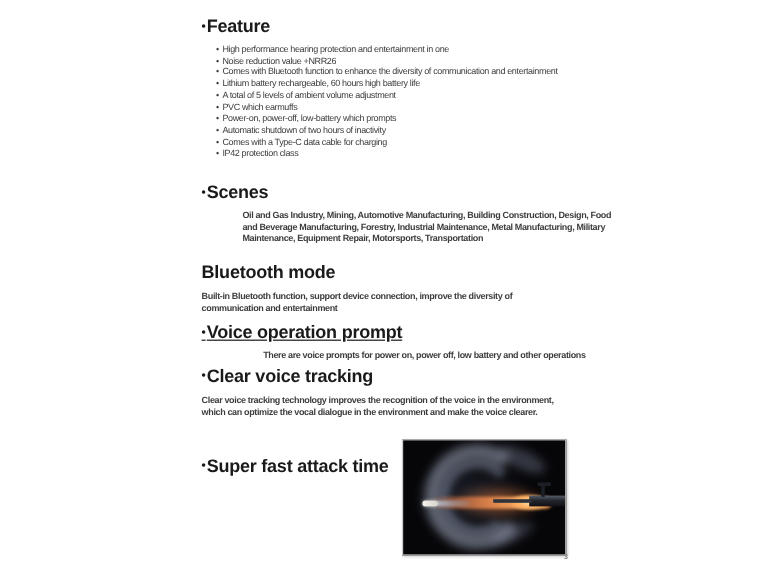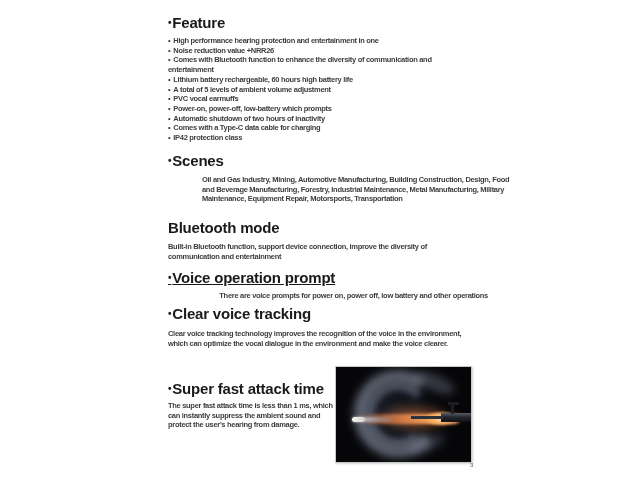--- a/index.html
+++ b/index.html
@@ -20,21 +20,21 @@
   }
   .h2 .hb { font-size:10px; vertical-align:2px; margin-right:1px; }
 
   
   .body-text {
     position:absolute; left:168px; width:308px;
     font-size:7.5px; line-height:9.7px; font-weight:700;
     color:#3d3d3d; letter-spacing:-0.3px;
   }
   ul.feat { list-style:none; }
-  ul.feat li { font-size:7.5px; line-height:9.7px; font-weight:700; color:#3d3d3d; letter-spacing:-0.3px; }
+  ul.feat li { font-size:7.5px; line-height:9.7px; font-weight:400; color:#3d3d3d; letter-spacing:-0.3px;margin-left:12px; }
   ul.feat li .b { margin-right:3px; }
 
   
   #h-feature   { top:14px; }
   #list-feature{ top:36px; }
   #h-scenes    { top:152px; }
   #p-scenes    { top:175px;margin-left:34px; }
   #h-bluetooth { top:219px; }
   #p-bluetooth { top:242px; }
   #h-voice     { top:269px;text-decoration:underline; }
@@ -127,41 +127,40 @@
 <div id="page">
 
   <h2 class="h2" id="h-feature"><span class="hb">•</span><span>Feature</span></h2>
 
   <ul class="feat body-text" id="list-feature">
     <li><span class="b">•</span><span>High performance hearing protection and entertainment in one</span></li>
     <li><span class="b">•</span><span>Noise reduction value +NRR26</span></li>
     <li><span class="b">•</span><span>Comes with Bluetooth function to enhance the diversity of communication and entertainment</span></li>
     <li><span class="b">•</span><span>Lithium battery rechargeable, 60 hours high battery life</span></li>
     <li><span class="b">•</span><span>A total of 5 levels of ambient volume adjustment</span></li>
-    <li><span class="b">•</span><span>PVC vocal earmuffs</span></li>
+    <li><span class="b">•</span><span>PVC which earmuffs</span></li>
     <li><span class="b">•</span><span>Power-on, power-off, low-battery which prompts</span></li>
     <li><span class="b">•</span><span>Automatic shutdown of two hours of inactivity</span></li>
     <li><span class="b">•</span><span>Comes with a Type-C data cable for charging</span></li>
     <li><span class="b">•</span><span>IP42 protection class</span></li>
   </ul>
 
   <h2 class="h2" id="h-scenes"><span class="hb">•</span><span>Scenes</span></h2>
   <p class="body-text" id="p-scenes">Oil and Gas Industry, Mining, Automotive Manufacturing, Building Construction, Design, Food and Beverage Manufacturing, Forestry, Industrial Maintenance, Metal Manufacturing, Military Maintenance, Equipment Repair, Motorsports, Transportation</p>
 
   <h2 class="h2" id="h-bluetooth"><span>Bluetooth mode</span></h2>
   <p class="body-text" id="p-bluetooth">Built-in Bluetooth function, support device connection, improve the diversity of communication and entertainment</p>
 
   <h2 class="h2" id="h-voice"><span class="hb">•</span><span>Voice operation prompt</span></h2>
   <p class="body-text" id="p-voice">There are voice prompts for power on, power off, low battery and other operations</p>
 
   <h2 class="h2" id="h-clear"><span class="hb">•</span><span>Clear voice tracking</span></h2>
   <p class="body-text" id="p-clear">Clear voice tracking technology improves the recognition of the voice in the environment, which can optimize the vocal dialogue in the environment and make the voice clearer.</p>
 
   <h2 class="h2" id="h-attack"><span class="hb">•</span><span>Super fast attack time</span></h2>
-  <p class="body-text" id="p-attack">The super fast attack time is less than 1 ms, which can instantly suppress the ambient sound and protect the user's hearing from damage.</p>
 
   <div id="photo">
     <div class="glow"></div>
     <div class="smoke1"></div>
     <div class="smoke2"></div>
     <div class="wisp-tr"></div>
     <div class="wisp-br"></div>
     <div class="burst"></div>
     <div class="flash-trail"></div>
     <div class="flash-core"></div>

